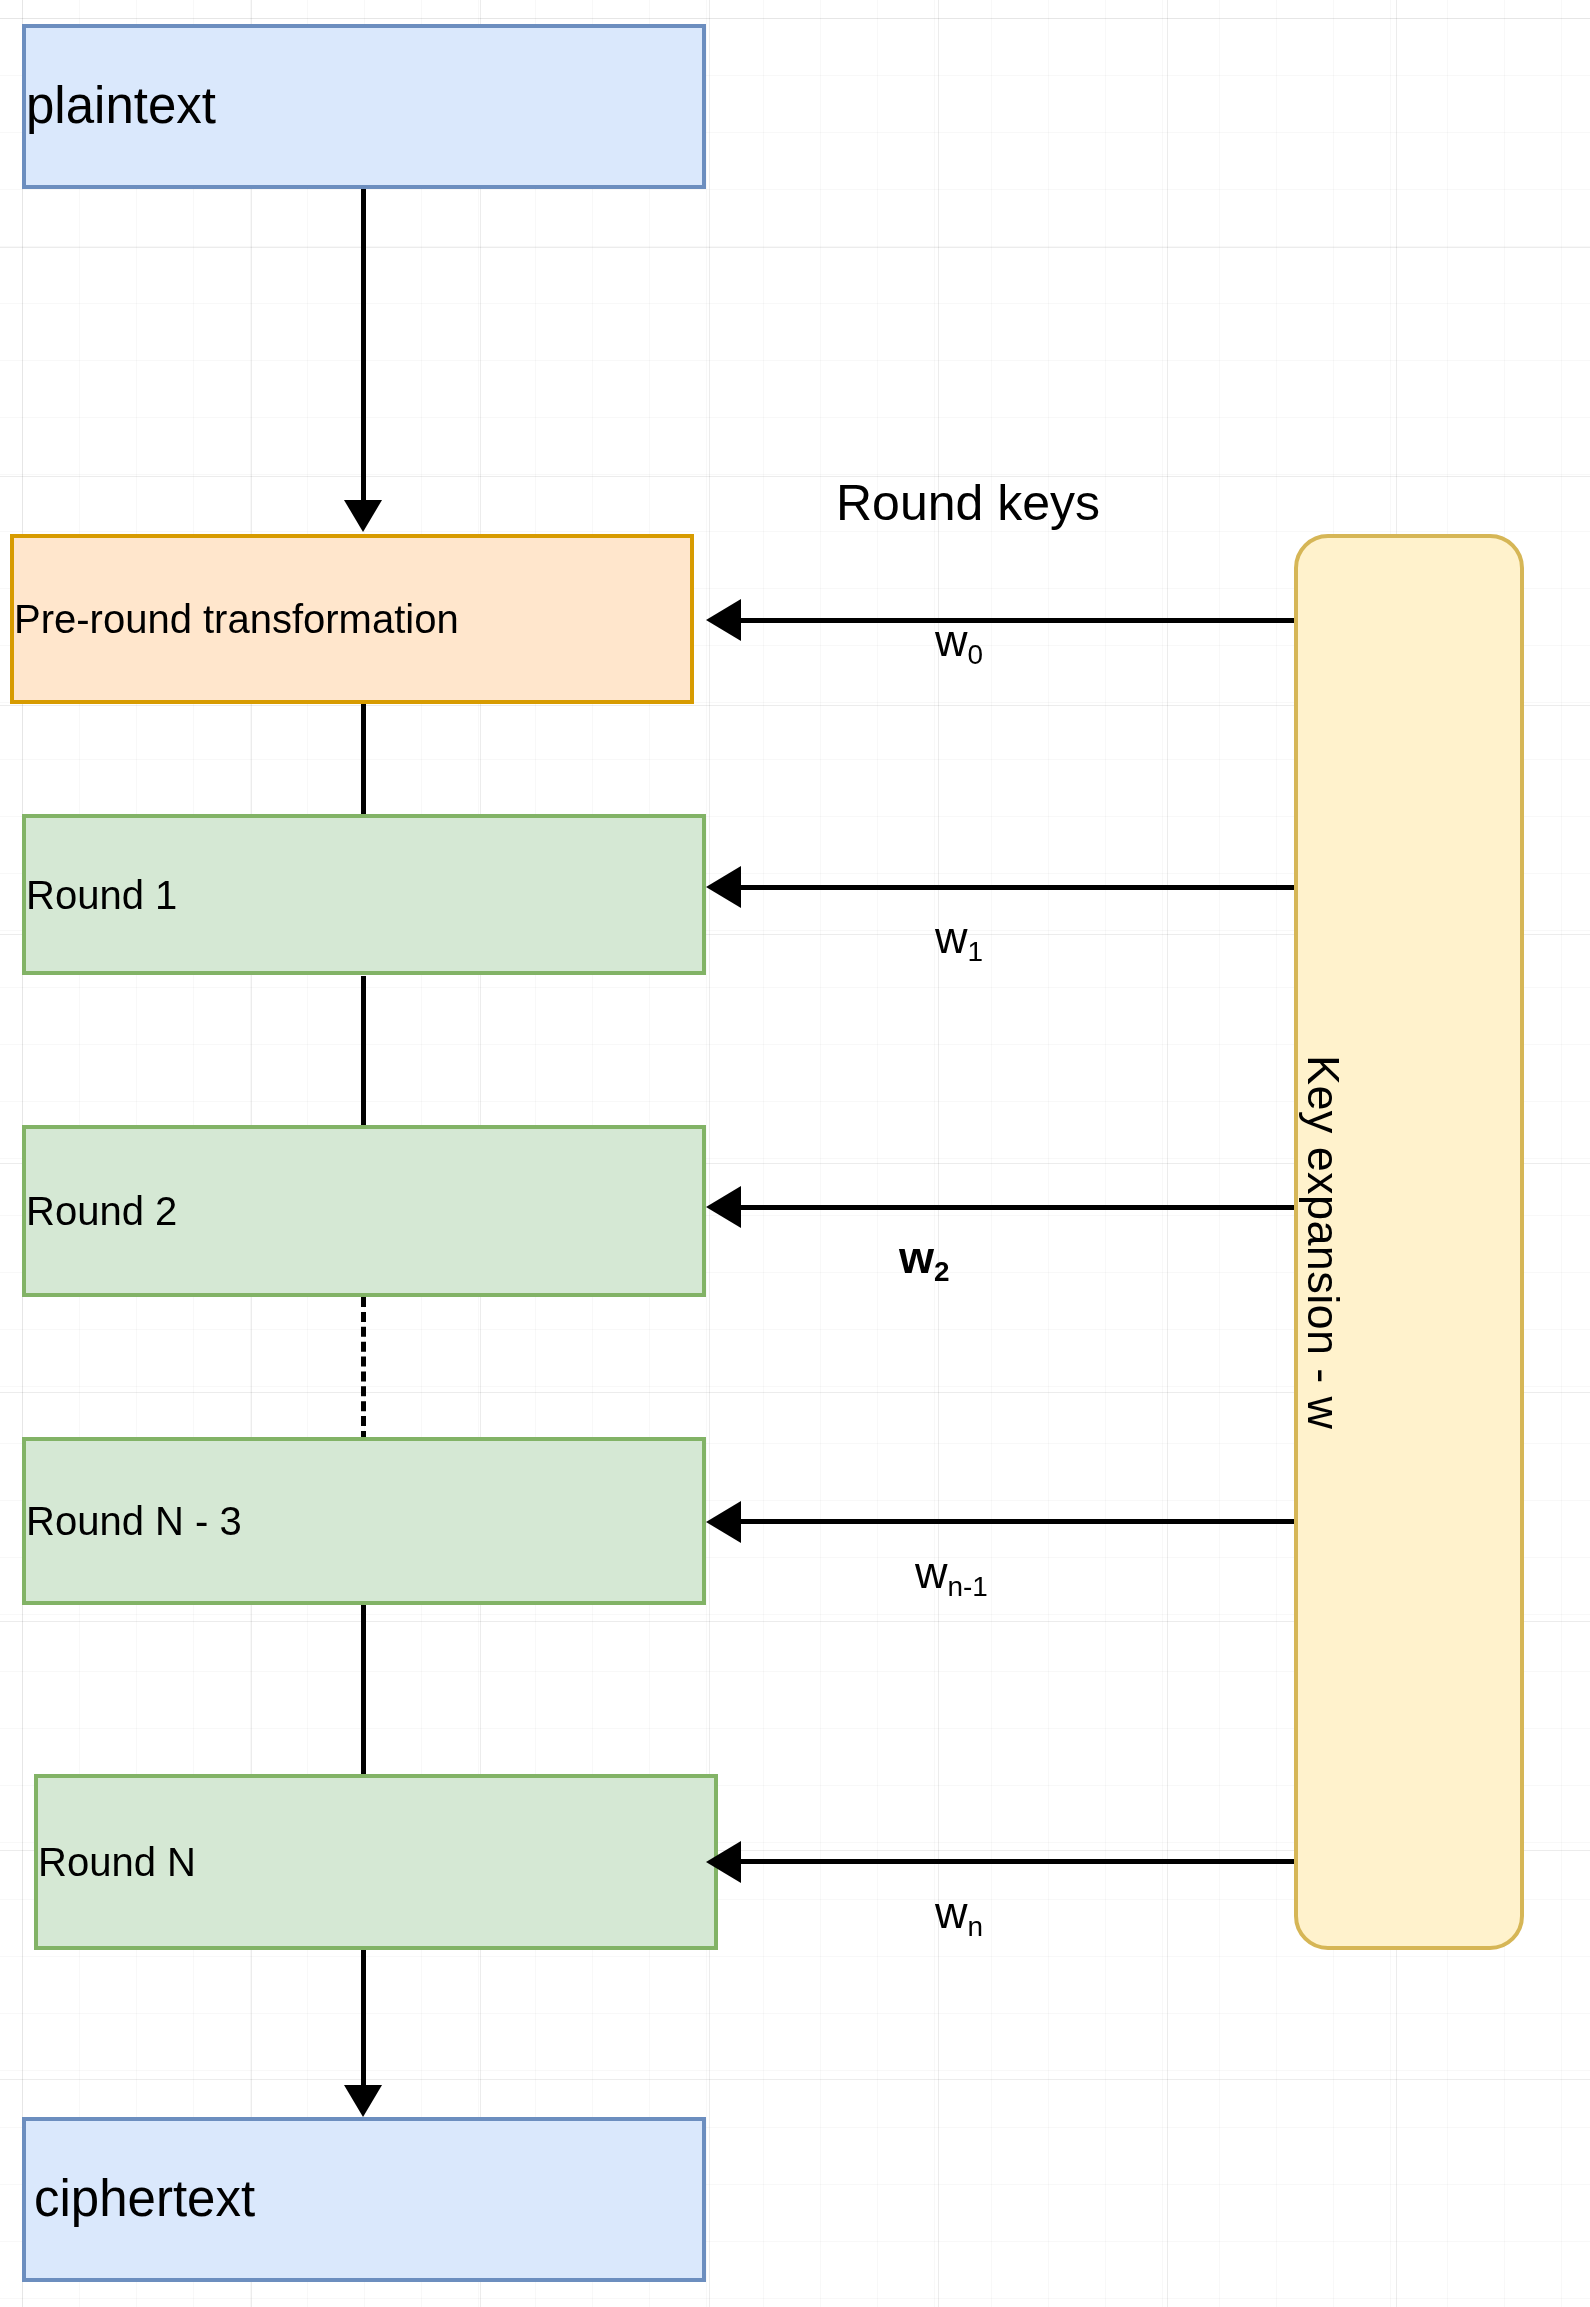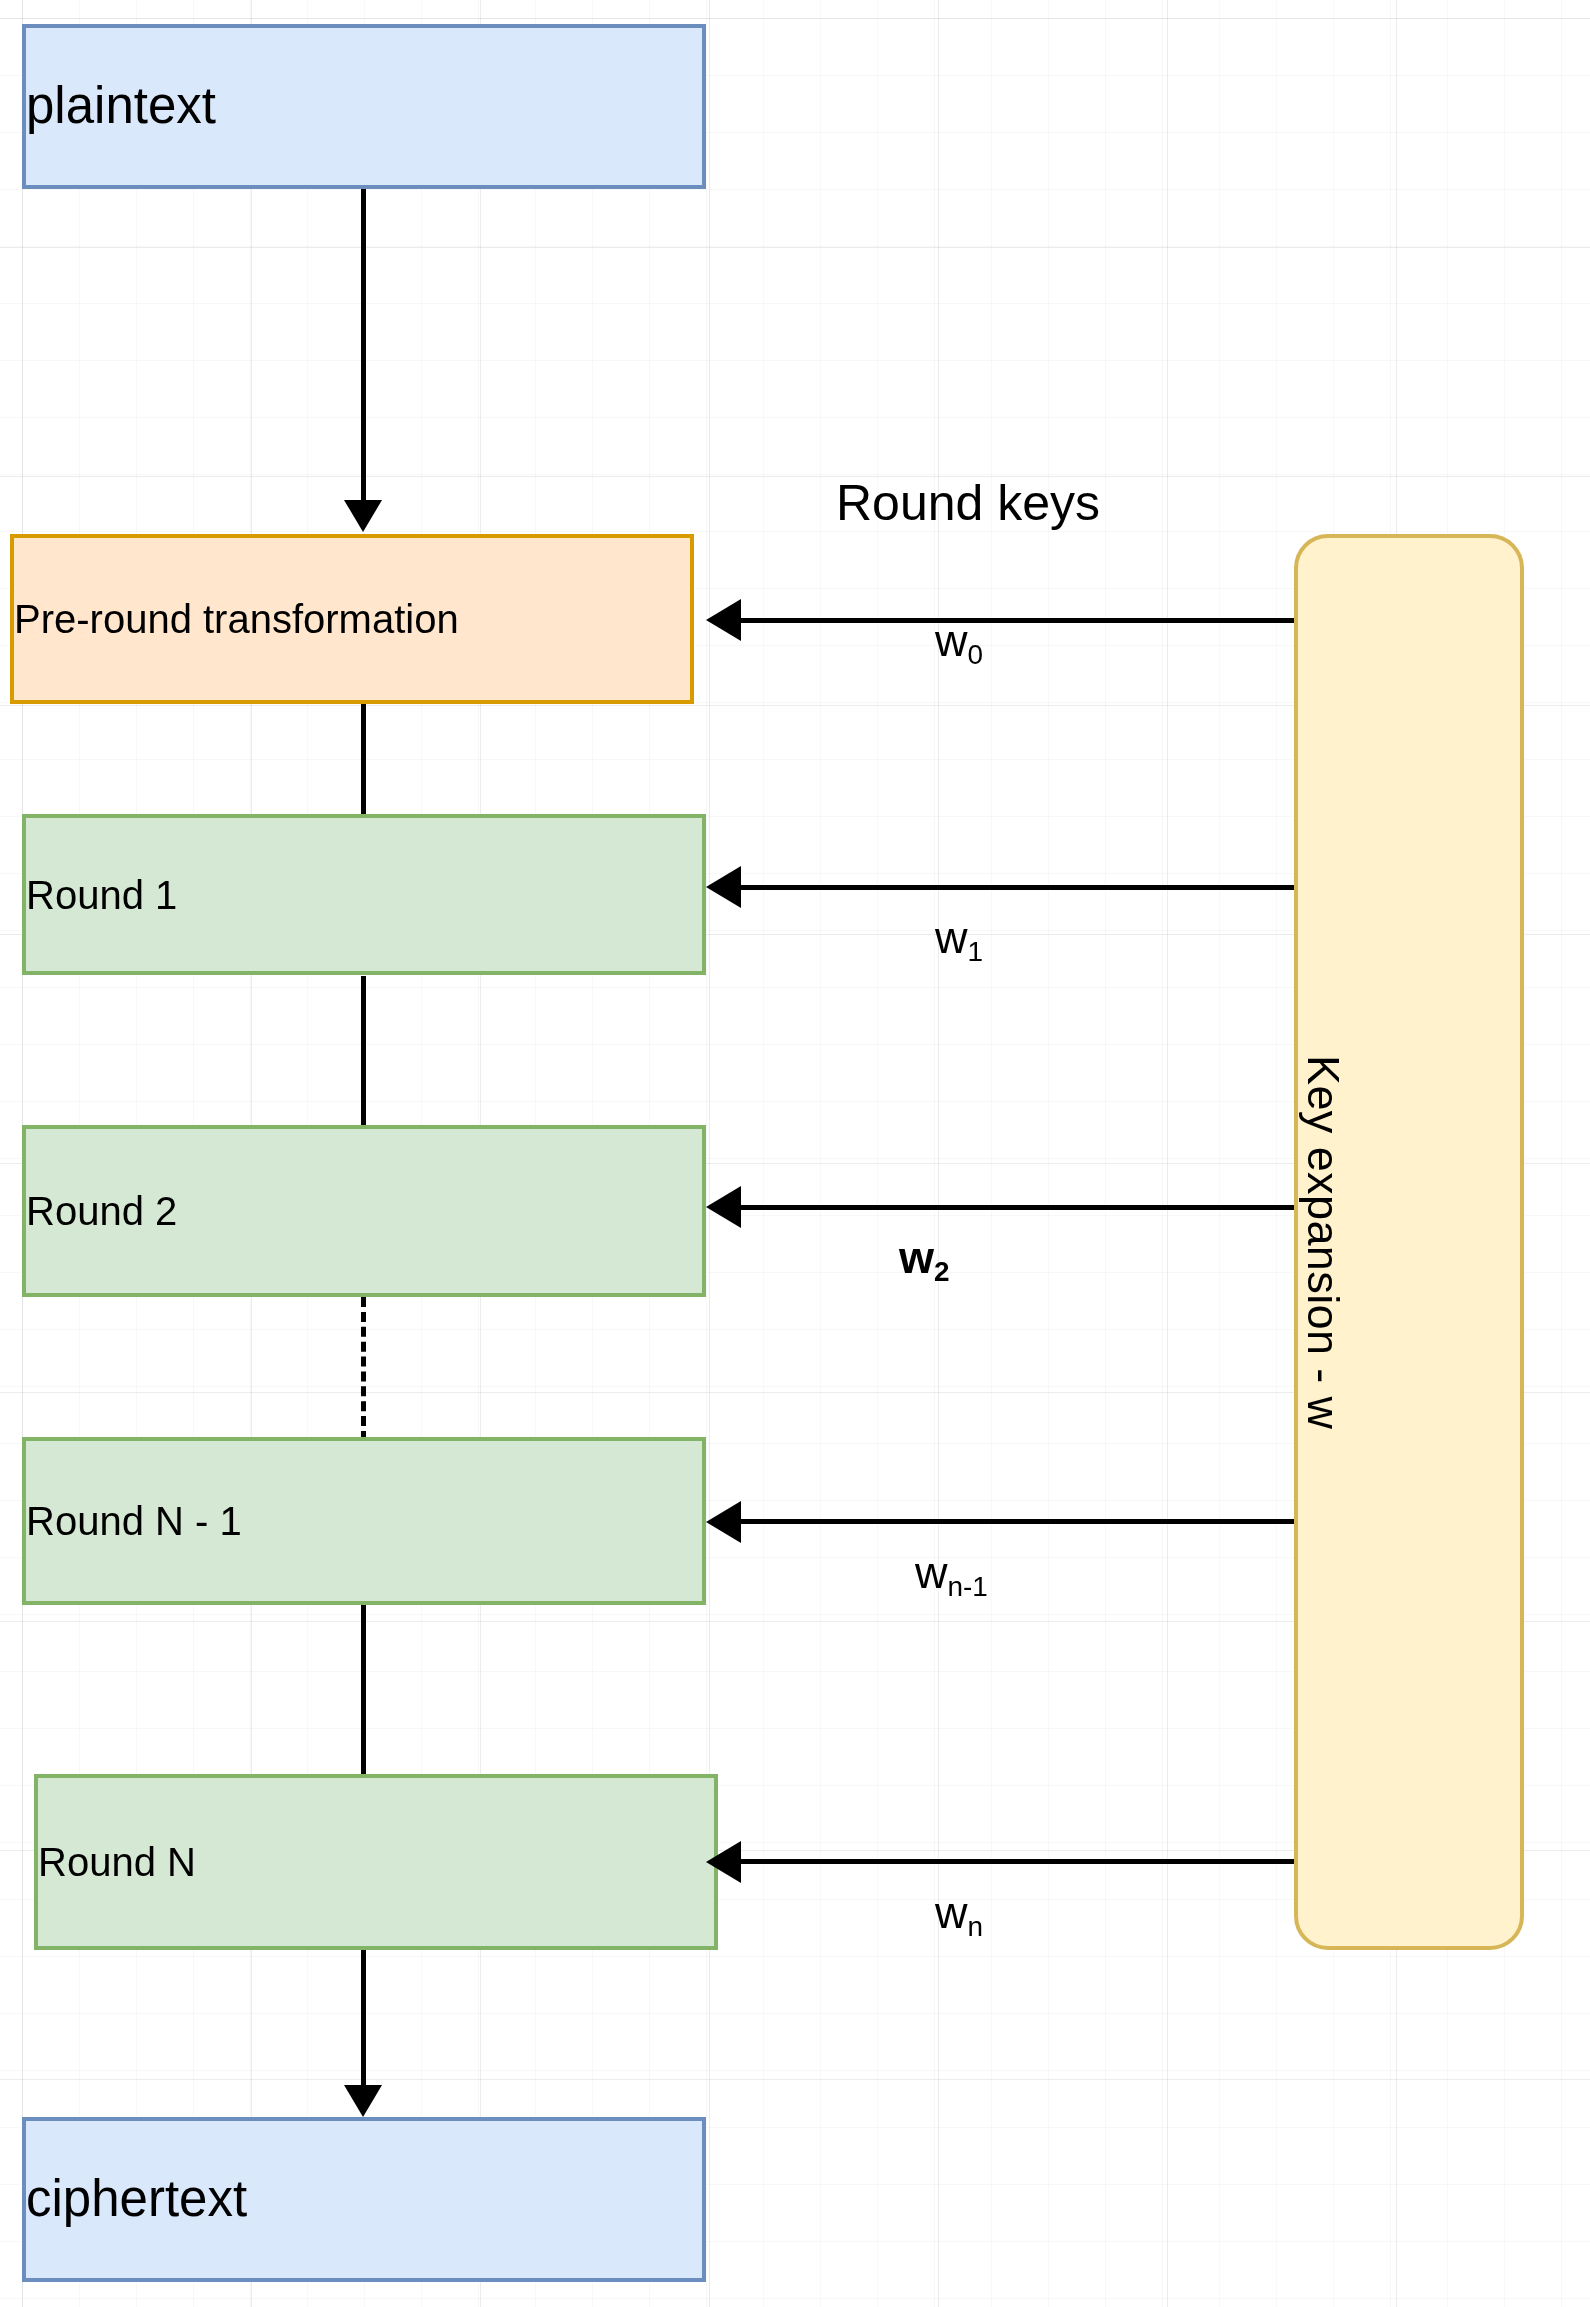--- a/index.html
+++ b/index.html
@@ -152,33 +152,33 @@
 
   <div class="vline" style="left:361px; top:976px; height:149px;"></div>
 
   <div class="node node-round" style="left:22px; top:1125px; width:684px; height:172px;">
     <span>Round 2</span>
   </div>
 
   <div class="vline-dashed" style="left:361px; top:1297px; height:144px;"></div>
 
   <div class="node node-round" style="left:22px; top:1437px; width:684px; height:168px;">
-    <span>Round N - 1</span>
+    <span>Round N - 3</span>
   </div>
 
   <div class="vline" style="left:361px; top:1605px; height:171px;"></div>
 
   <div class="node node-round" style="left:34px; top:1774px; width:684px; height:176px;">
     <span>Round N</span>
   </div>
 
   <div class="vline" style="left:361px; top:1950px; height:137px;"></div>
   <div class="arrow-down" style="left:344px; top:2085px;"></div>
 
-  <div class="node node-ciphertext" style="left:22px; top:2117px; width:684px; height:165px;">
+  <div class="node node-ciphertext" style="left:22px; top:2117px; width:684px; height:165px;padding-left:8px;">
     <span>ciphertext</span>
   </div>
 
   <div class="node node-keyexp" style="left:1294px; top:534px; width:230px; height:1416px;">
     <span class="keyexp-label">Key expansion - w</span>
   </div>
 
   <div class="label label-roundkeys" style="left:836px; top:474px;">Round keys</div>
 
   <div class="hline" style="left:741px; top:618px; width:553px;"></div>

